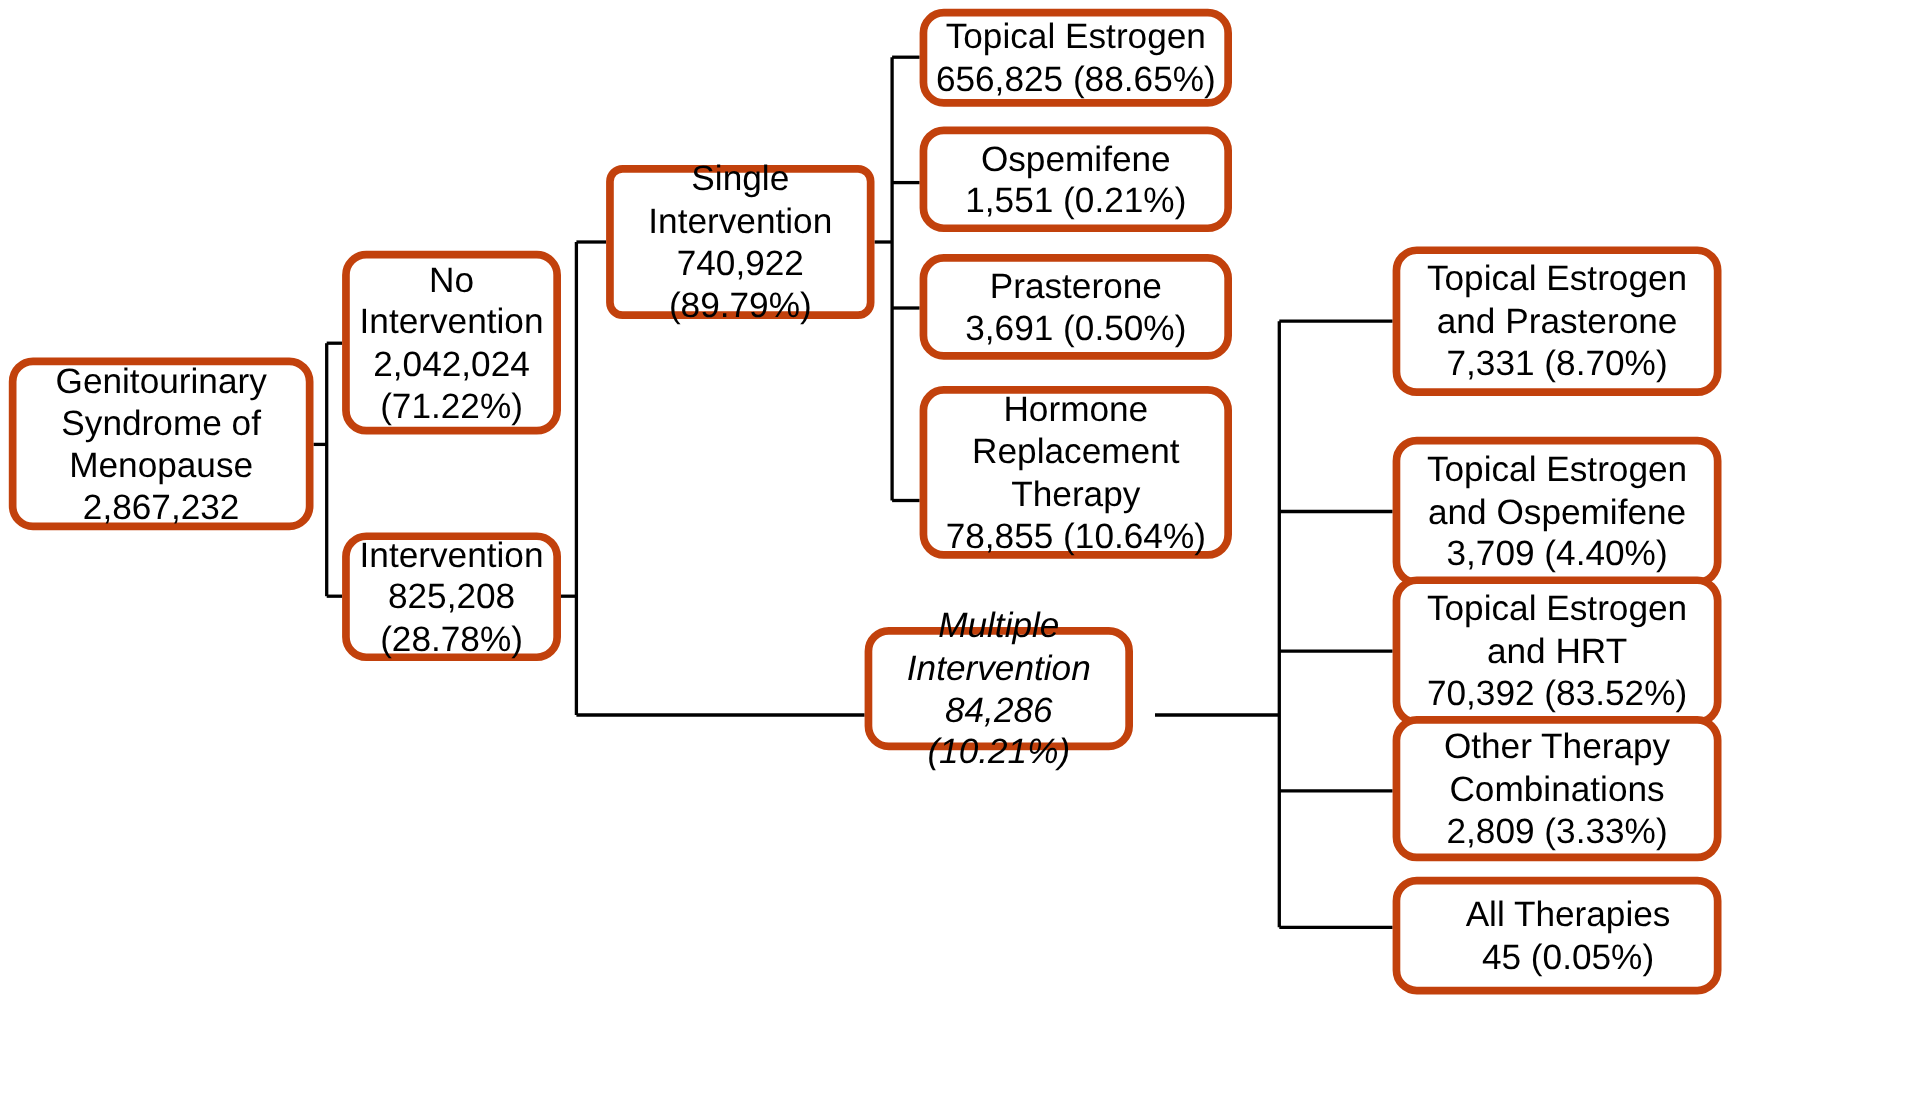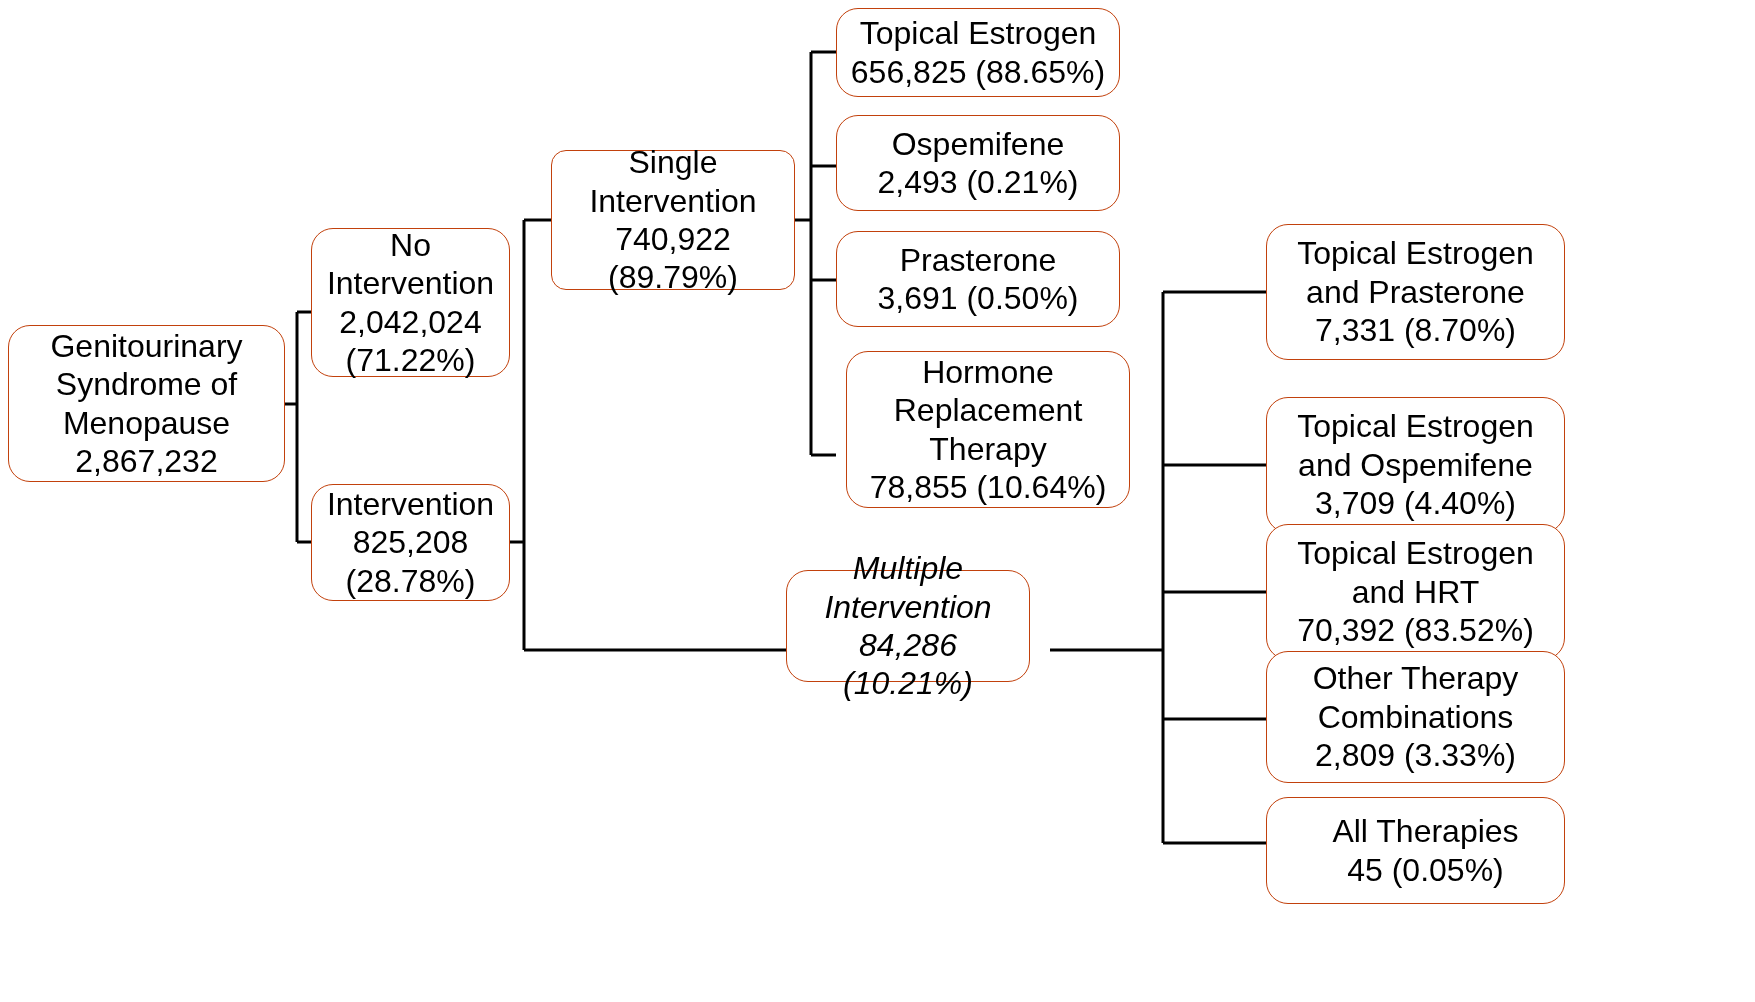--- a/index.html
+++ b/index.html
@@ -21,21 +21,21 @@
     position: absolute;
     left: 0;
     top: 0;
     width: 1755px;
     height: 1002px;
     pointer-events: none;
   }
   .node {
     position: absolute;
     box-sizing: border-box;
-    border: 1px solid #c2410c;
+    border: 7px solid #c2410c;
     border-radius: 22px;
     background: #ffffff;
     display: flex;
     align-items: center;
     justify-content: center;
     text-align: center;
     color: #000000;
     line-height: 1.2;
     font-weight: 400;
     z-index: 2;
@@ -82,21 +82,21 @@
     </g>
   </svg>
 
   <div class="node fs-32" style="left:8px; top:325px; width:277px; height:157px;">
     <span class="txt">Genitourinary
 Syndrome of
 Menopause
 2,867,232</span>
   </div>
 
-  <div class="node fs-32" style="left:311px; top:228px; width:199px; height:149px;">
+  <div class="node fs-32" style="left:311px; top:228px; width:199px; height:167px;">
     <span class="txt">No
 Intervention
 2,042,024
 (71.22%)</span>
   </div>
 
   <div class="node fs-32" style="left:311px; top:484px; width:199px; height:117px;">
     <span class="txt">Intervention
 825,208
 (28.78%)</span>
@@ -115,29 +115,29 @@
 84,286 (10.21%)</span>
   </div>
 
   <div class="node fs-32" style="left:836px; top:8px; width:284px; height:89px;">
     <span class="txt">Topical Estrogen
 656,825 (88.65%)</span>
   </div>
 
   <div class="node fs-32" style="left:836px; top:115px; width:284px; height:96px;">
     <span class="txt">Ospemifene
-2,493 (0.21%)</span>
+1,551 (0.21%)</span>
   </div>
 
   <div class="node fs-32" style="left:836px; top:231px; width:284px; height:96px;">
     <span class="txt">Prasterone
 3,691 (0.50%)</span>
   </div>
 
-  <div class="node fs-32" style="left:836px; top:351px; width:284px; height:157px;margin-left:10px;">
+  <div class="node fs-32" style="left:836px; top:351px; width:284px; height:157px;">
     <span class="txt">Hormone
 Replacement
 Therapy
 78,855 (10.64%)</span>
   </div>
 
   <div class="node fs-32" style="left:1266px; top:224px; width:299px; height:136px;">
     <span class="txt">Topical Estrogen
 and Prasterone
 7,331 (8.70%)</span>

